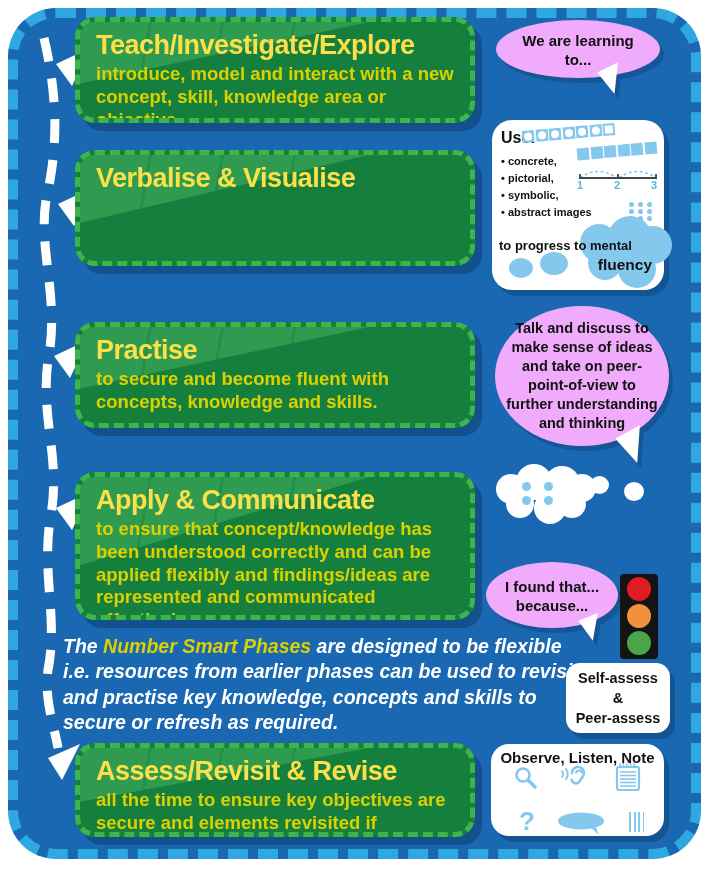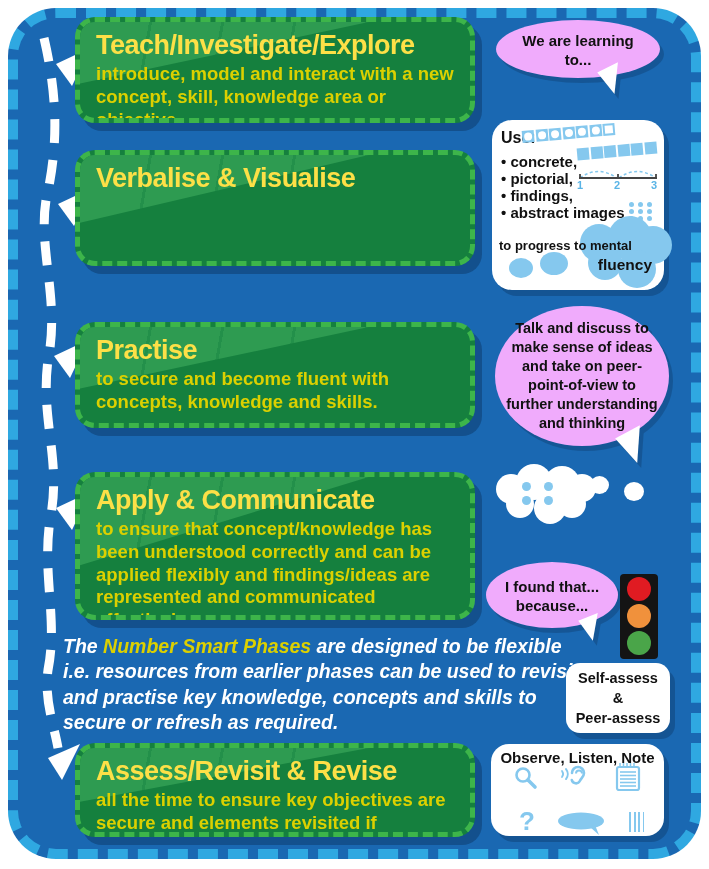--- a/index.html
+++ b/index.html
@@ -59,21 +59,21 @@
   .use-box { left:492px; top:120px; width:172px; height:170px; border-radius:20px; }
   .use-label { position:absolute; left:9px; top:9px; font-size:16px; font-weight:bold; color:#111; }
   .counters { position:absolute; left:30px; top:7px; display:flex; gap:1.5px; transform:rotate(-5deg); }
   .counters i { width:12px; height:12px; background:#85C8EE; position:relative; display:block; }
   .counters i::after { content:""; position:absolute; inset:2px; background:#fff; border-radius:50%; }
   .counters i.empty { background:#fff; border:2.5px solid #85C8EE; }
   .counters i.empty::after { display:none; }
   .cubes { position:absolute; left:85px; top:25px; display:flex; gap:1.5px; transform:rotate(-5deg); }
   .cubes i { width:12px; height:12px; background:#85C8EE; display:block; }
   .use-bullets { position:absolute; left:9px; top:33px; list-style:none; }
-  .use-bullets li { font-size:15px; font-weight:bold; color:#111; line-height:17px; }
+  .use-bullets li { font-size:11px; font-weight:bold; color:#111; line-height:17px; }
   .use-bullets li::before { content:"\2022\00a0"; }
   .numline { position:absolute; left:86px; top:46px; width:80px; height:26px; }
   .numline .lbl { position:absolute; top:13px; font-size:11px; font-weight:bold; color:#5AB4E6; }
   .dots { position:absolute; left:137px; top:82px; display:grid; grid-template-columns:repeat(3,7px); gap:2px; }
   .dots i { width:5px; height:5px; border-radius:50%; background:#85C8EE; display:block; }
   .cloudset i { position:absolute; background:#85C8EE; border-radius:50%; display:block; }
   .mental1 { position:absolute; left:7px; top:118px; font-size:13px; font-weight:bold; color:#111; z-index:2; }
   .mental2 { position:absolute; left:98px; top:136px; width:62px; text-align:right; font-size:15.5px; font-weight:bold; color:#111; z-index:2; }
 
   
@@ -155,21 +155,21 @@
       <i></i>
         <i></i>
         <i></i>
         <i></i>
         <i></i>
         <i></i>
     </span>
     <ul class="use-bullets">
       <li>concrete,</li>
       <li>pictorial,</li>
-      <li>findings,</li>
+      <li>symbolic,</li>
       <li>abstract images</li>
     </ul>
     <span class="numline">
       <svg width="80" height="14">
         <path d="M2 12 Q20 -1 39 12" fill="none" stroke="#85C8EE" stroke-width="1.5" stroke-dasharray="3 2.5"></path>
         <path d="M41 12 Q59 -1 78 12" fill="none" stroke="#85C8EE" stroke-width="1.5" stroke-dasharray="3 2.5"></path>
         <line x1="1" y1="12" x2="79" y2="12" stroke="#444" stroke-width="1.8"></line>
         <line x1="2" y1="8" x2="2" y2="12" stroke="#444" stroke-width="1.8"></line>
         <line x1="40" y1="8" x2="40" y2="12" stroke="#444" stroke-width="1.8"></line>
         <line x1="78" y1="8" x2="78" y2="12" stroke="#444" stroke-width="1.8"></line>

